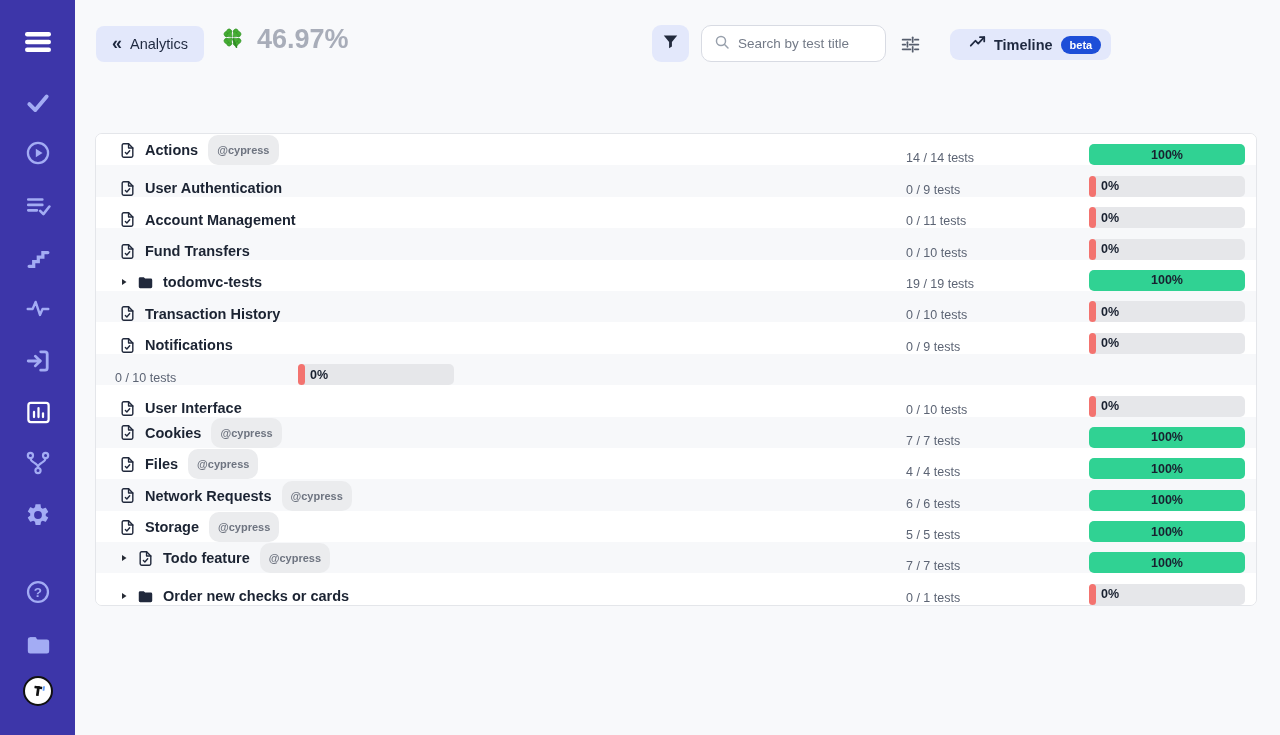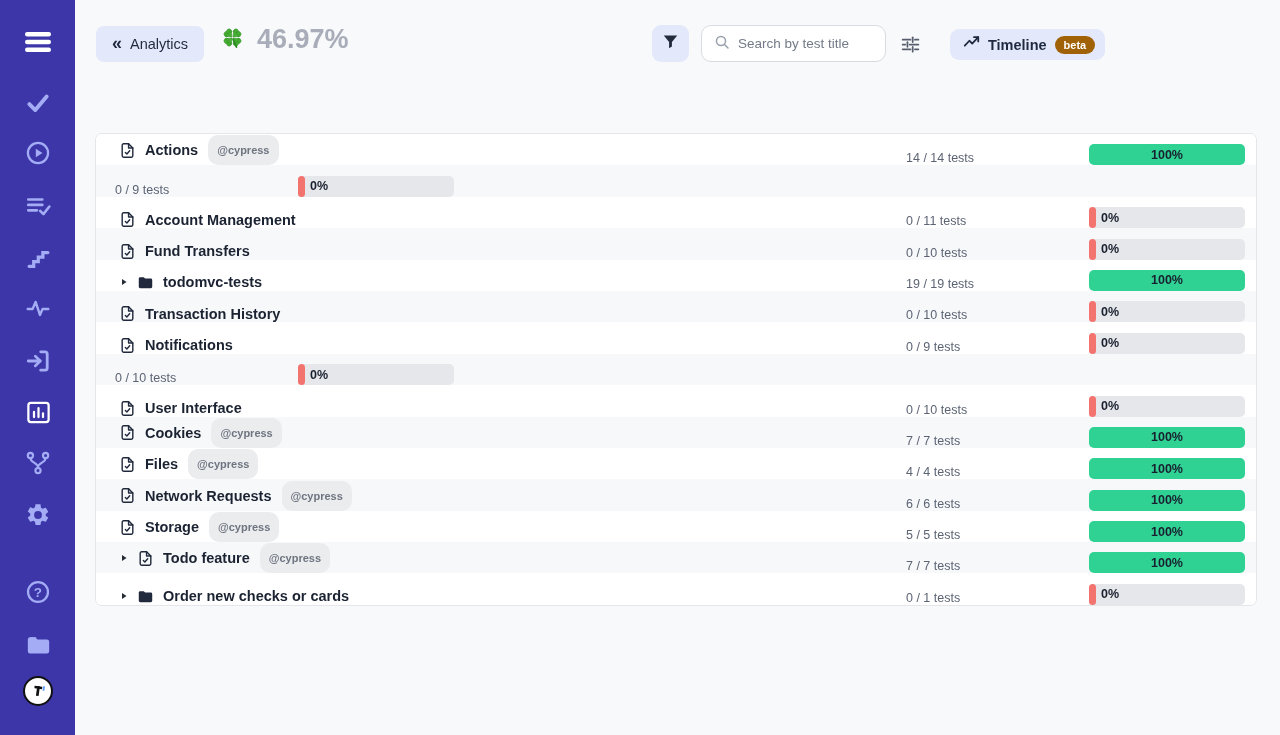--- a/index.html
+++ b/index.html
@@ -24,23 +24,23 @@
               background:#e3e8fb;display:flex;align-items:center;justify-content:center;cursor:pointer}
   .search{position:absolute;left:701px;top:25px;width:185px;height:37px;background:#fff;
           border:1px solid #d8dbe3;border-radius:10px;display:flex;align-items:center;
           padding:0 10px 0 12px;gap:8px}
   .search input{border:none;outline:none;font-size:13.5px;color:#3a4150;width:100%;background:transparent;
                 font-family:"Liberation Sans",sans-serif}
   .search input::placeholder{color:#737a87}
   .sliders-btn{position:absolute;left:898px;top:32px;width:24px;height:24px;display:flex;
                align-items:center;justify-content:center;cursor:pointer}
   .timeline-btn{position:absolute;left:950px;top:29px;height:31px;background:#e3e8fb;border-radius:9px;
-                display:flex;align-items:center;gap:8px;padding:0 10px 0 13px;cursor:pointer}
+                display:flex;align-items:center;gap:8px;padding:0 10px 0 19px;cursor:pointer}
   .timeline-label{font-size:14.5px;font-weight:700;color:#1f2940}
-  .beta-badge{background:#a16207;color:#fff;font-size:11px;font-weight:700;padding:3px 9px;border-radius:10px}
+  .beta-badge{background:#1d4ed8;color:#fff;font-size:11px;font-weight:700;padding:3px 9px;border-radius:10px}
 
   
   .table{position:absolute;left:95px;top:133px;width:1162px;background:#fff;
          border:1px solid #e4e6ea;border-radius:7px;overflow:hidden}
   .thead{display:flex;height:41px;background:#f8f9fa;border-bottom:1px solid #e4e6ea}
   .th{display:flex;align-items:center;justify-content:center;font-size:13.5px;font-weight:700;color:#2a3142}
   .th-suite{flex:1;border-right:1px solid #e4e6ea}
   .th-auto{width:185px;border-right:1px solid #e4e6ea}
   .th-pct{width:184px}
   .trow{display:flex;height:31.4px;align-items:flex-end;background:#fff}
@@ -255,20 +255,31 @@
     <div class="cell-automated">14 / 14 tests</div>
     <div class="cell-percent">
       <div class="bar full">
 
         <span class="bar-label">100%</span>
       </div>
     </div>
   </div>
 
   <div class="trow alt">
+    <div class="cell-suite">
+
+      <svg class="row-ic icon-file" viewBox="0 0 24 24" fill="none" stroke="#21293c" stroke-width="2" stroke-linecap="round" stroke-linejoin="round">
+              <path d="M13.5 2.5H6.5a2 2 0 0 0-2 2v15a2 2 0 0 0 2 2h11a2 2 0 0 0 2-2V8.5z"></path>
+              <path d="M13.5 2.5v6h6"></path>
+              <path d="m9 14.8 2.1 2.1 4-4.6"></path>
+            </svg>
+
+      <span class="suite-name">User Authentication</span>
+
+    </div>
     <div class="cell-automated">0 / 9 tests</div>
     <div class="cell-percent">
       <div class="bar empty">
         <span class="sliver"></span>
         <span class="bar-label">0%</span>
       </div>
     </div>
   </div>
 
   <div class="trow">

